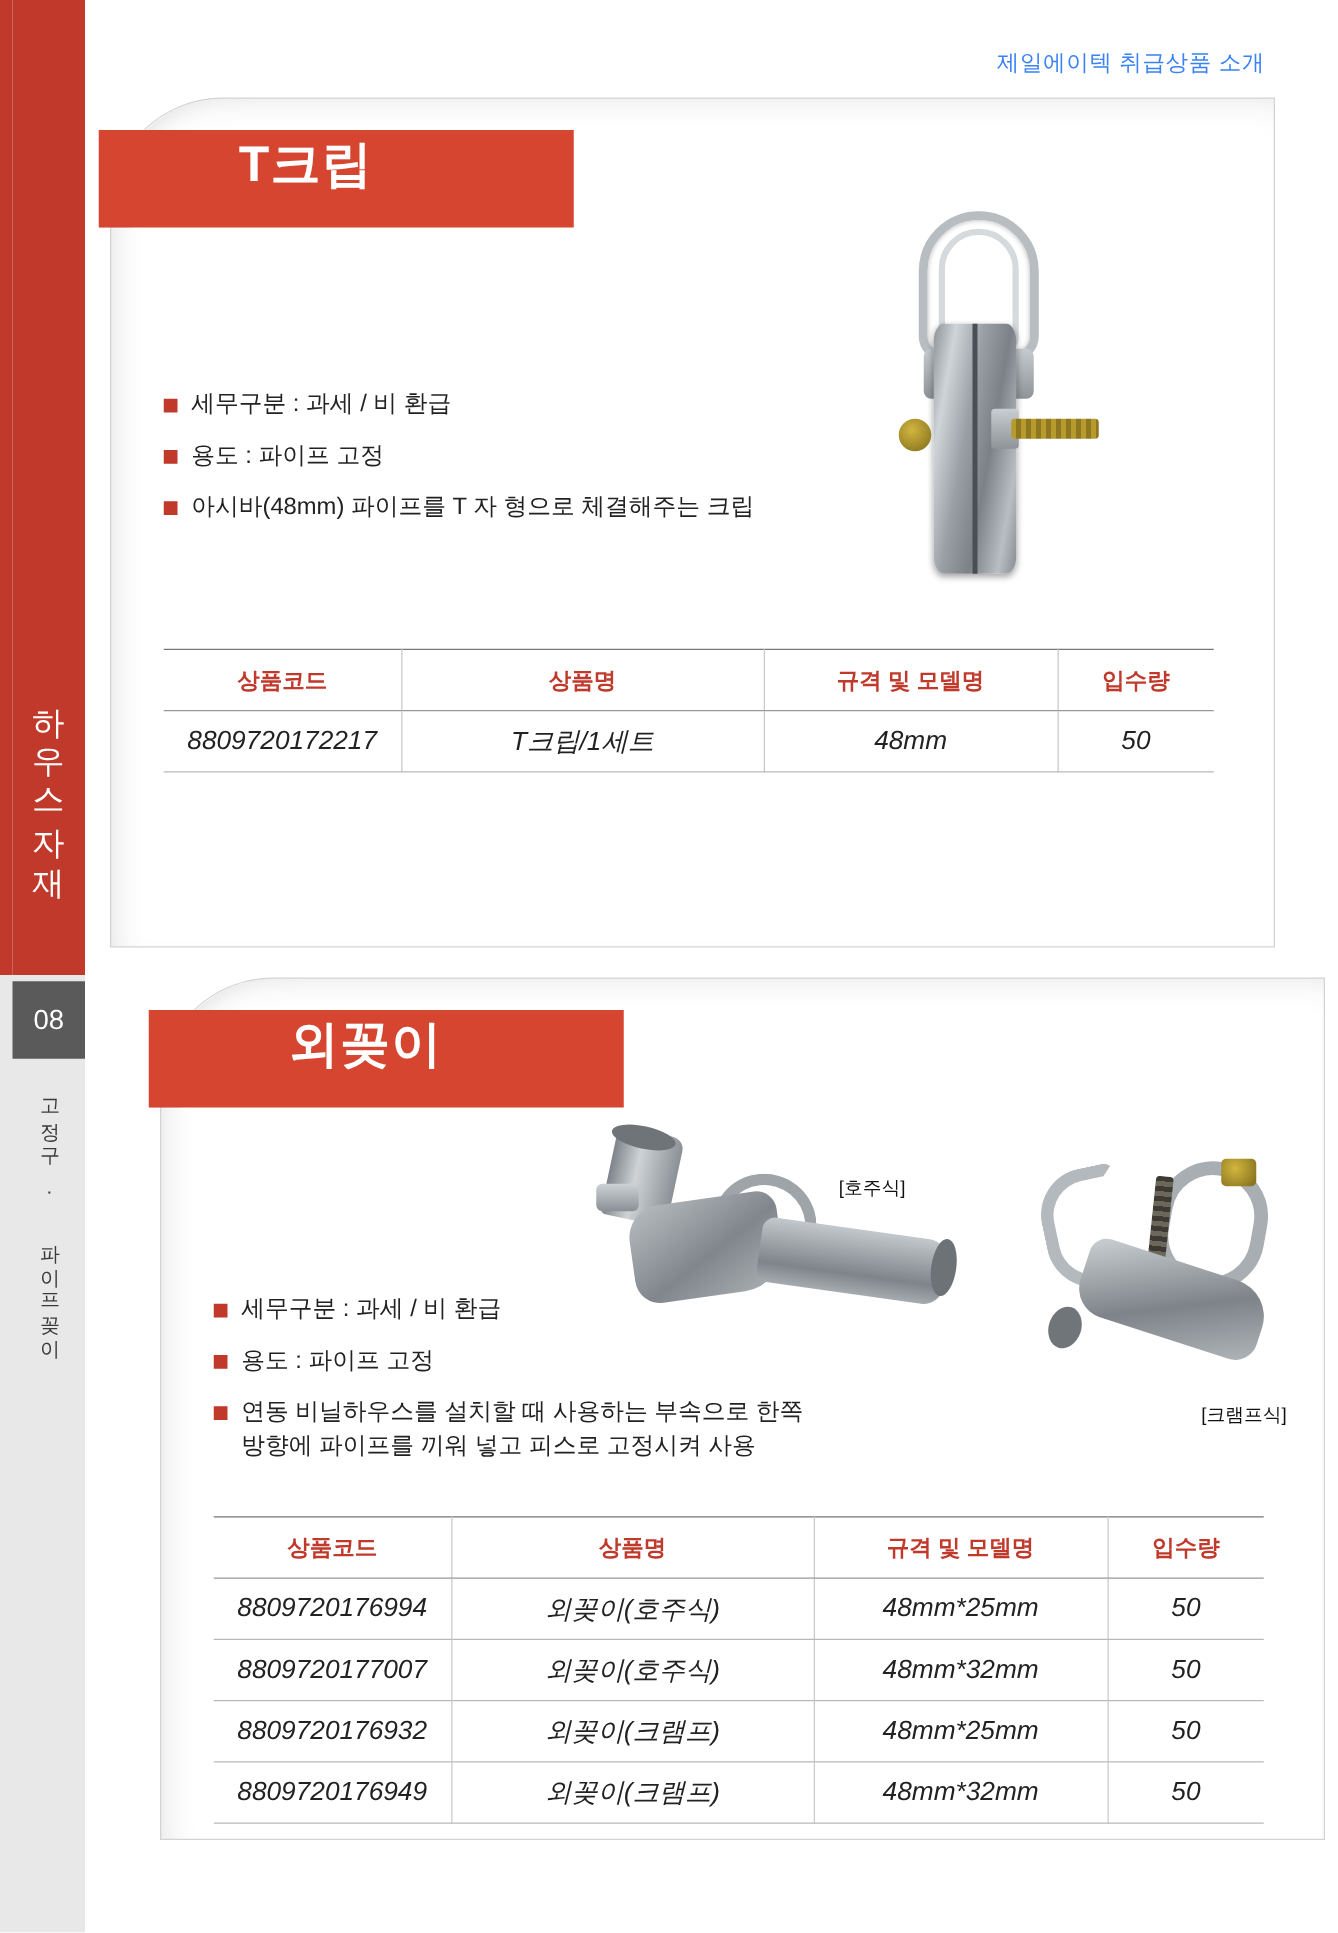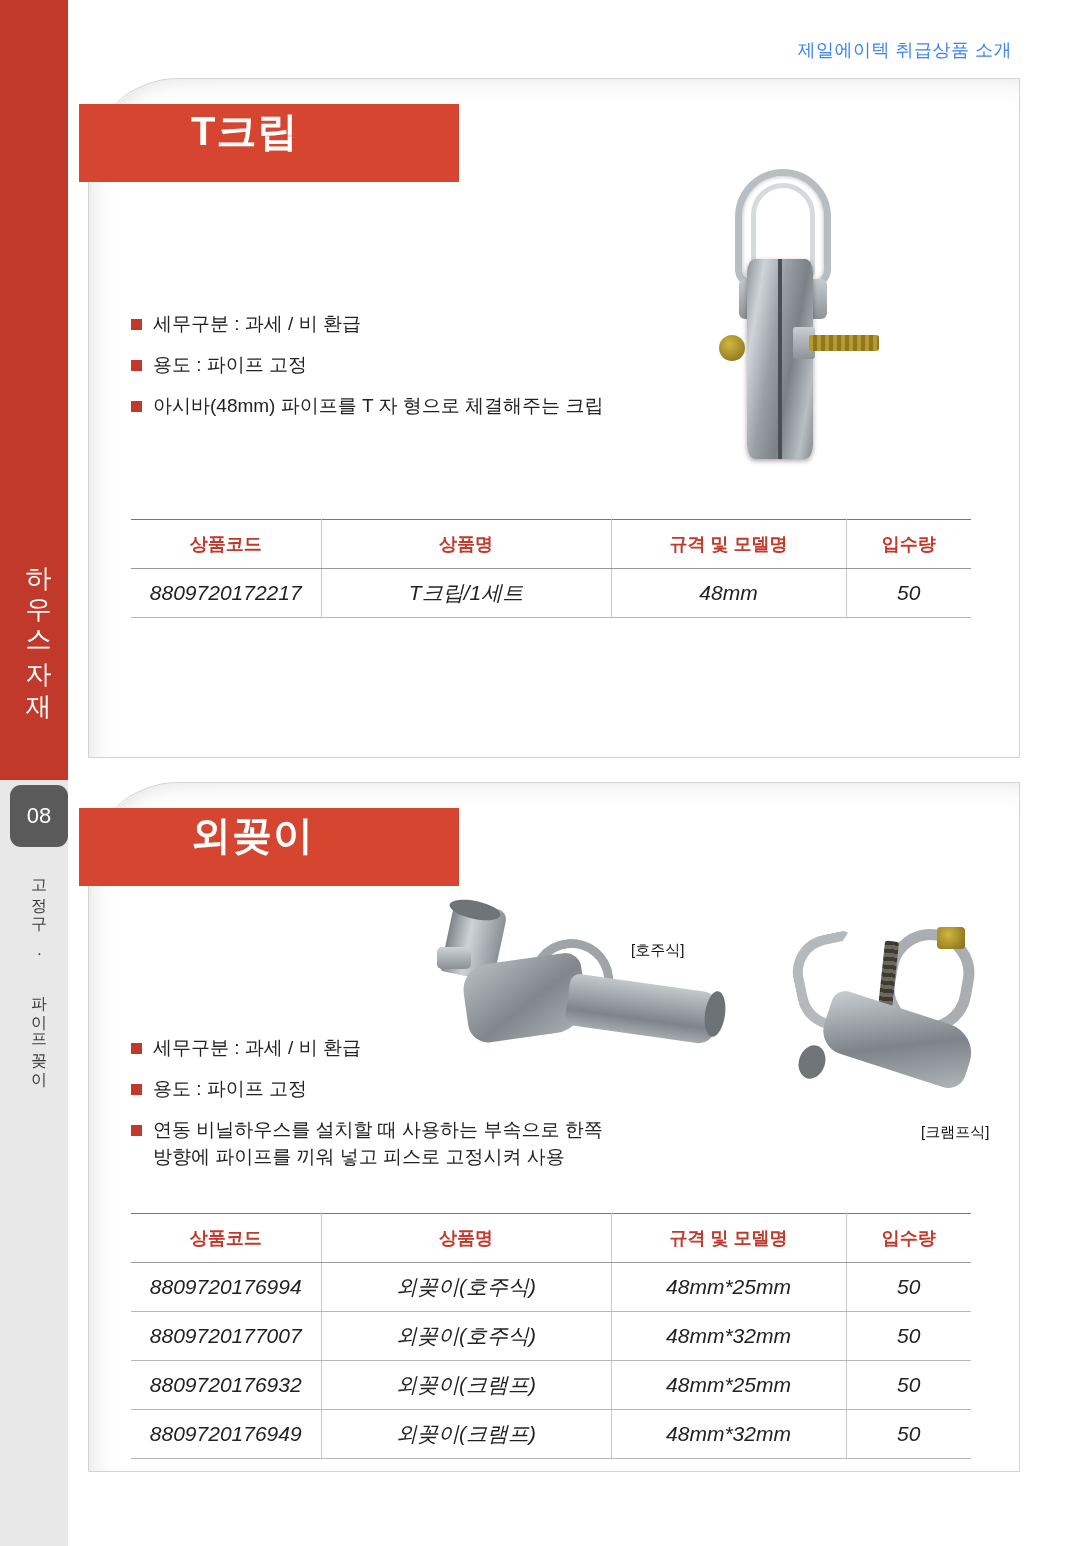--- a/index.html
+++ b/index.html
@@ -57,21 +57,20 @@
     left: 10px;
     top: 785px;
     width: 58px;
     height: 62px;
     background: #5a5a5a;
     color: #ffffff;
     font-size: 22px;
     display: flex;
     align-items: center;
     justify-content: center;
-    border-radius: 11px;
   }
   .rail-sub-wrap {
     position: absolute;
     left: 10px;
     top: 868px;
     width: 58px;
     display: flex;
     justify-content: center;
   }
   .rail-sub-wrap span {
@@ -106,21 +105,21 @@
     
     content: "";
     position: absolute;
     left: 0; top: 0; right: 0; bottom: 0;
     border-top-left-radius: 90px;
     box-shadow: inset 22px 0 28px -22px rgba(0,0,0,0.13),
                 inset 0 22px 28px -22px rgba(0,0,0,0.10);
     pointer-events: none;
   }
   #panel-1 { top: 78px; height: 680px; }
-  #panel-2 { top: 782px; height: 690px; }
+  #panel-2 { top: 782px; height: 690px; margin-left: 40px; }
 
   .title-tab {
     position: absolute;
     left: -10px;
     top: 25px;
     width: 380px;
     height: 78px;
     background: #d6452f;
     display: flex;
   }

